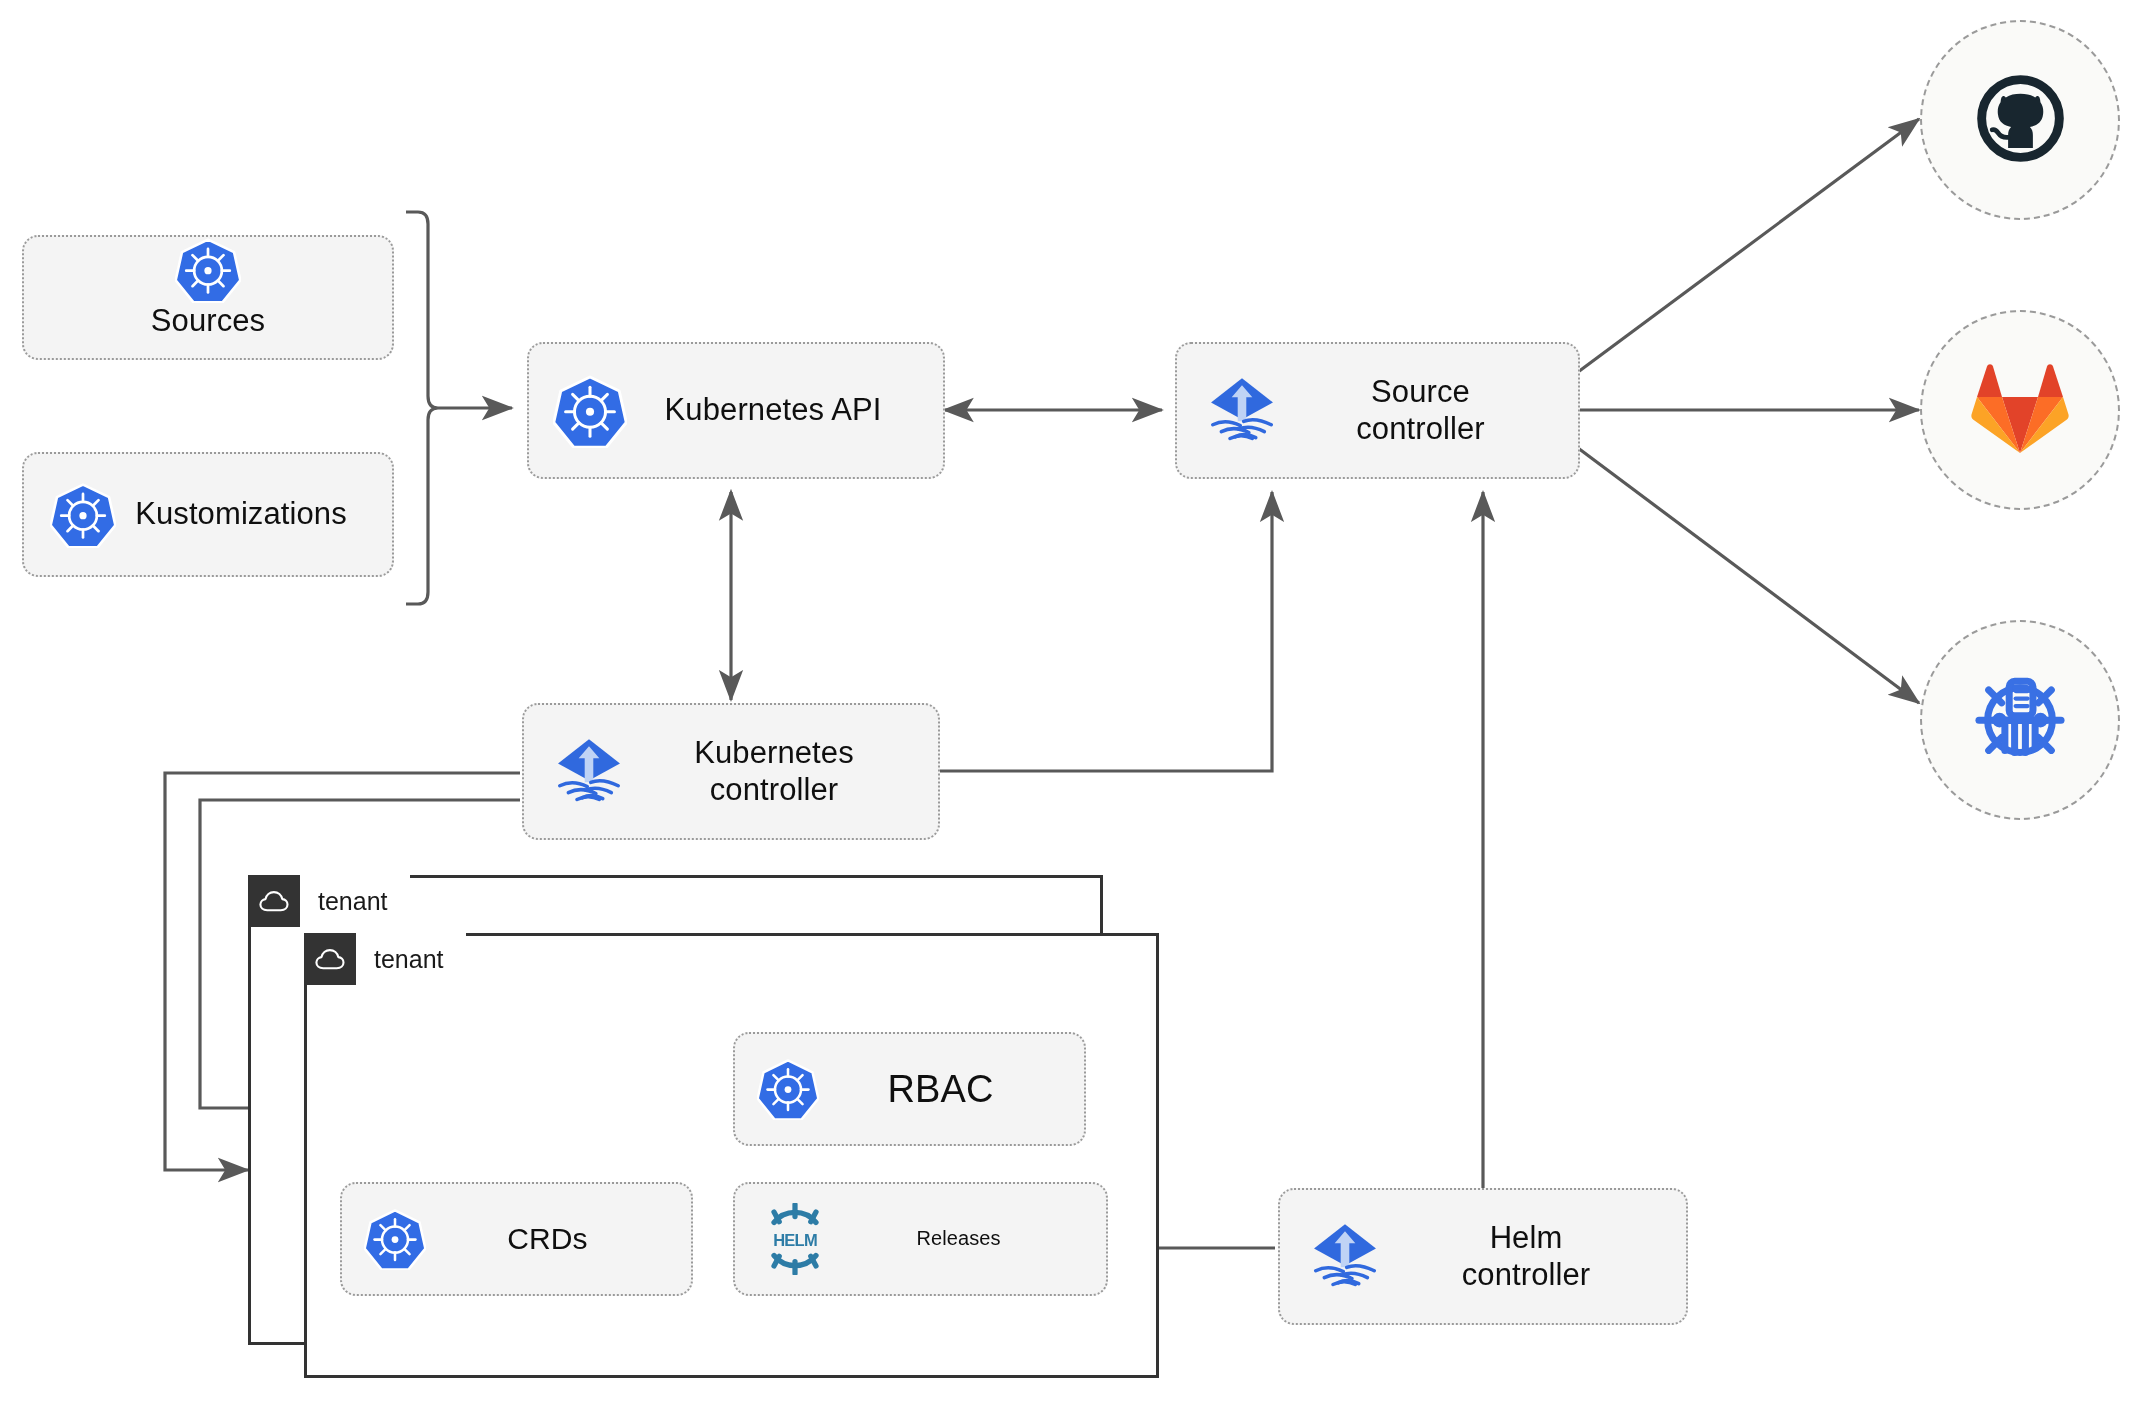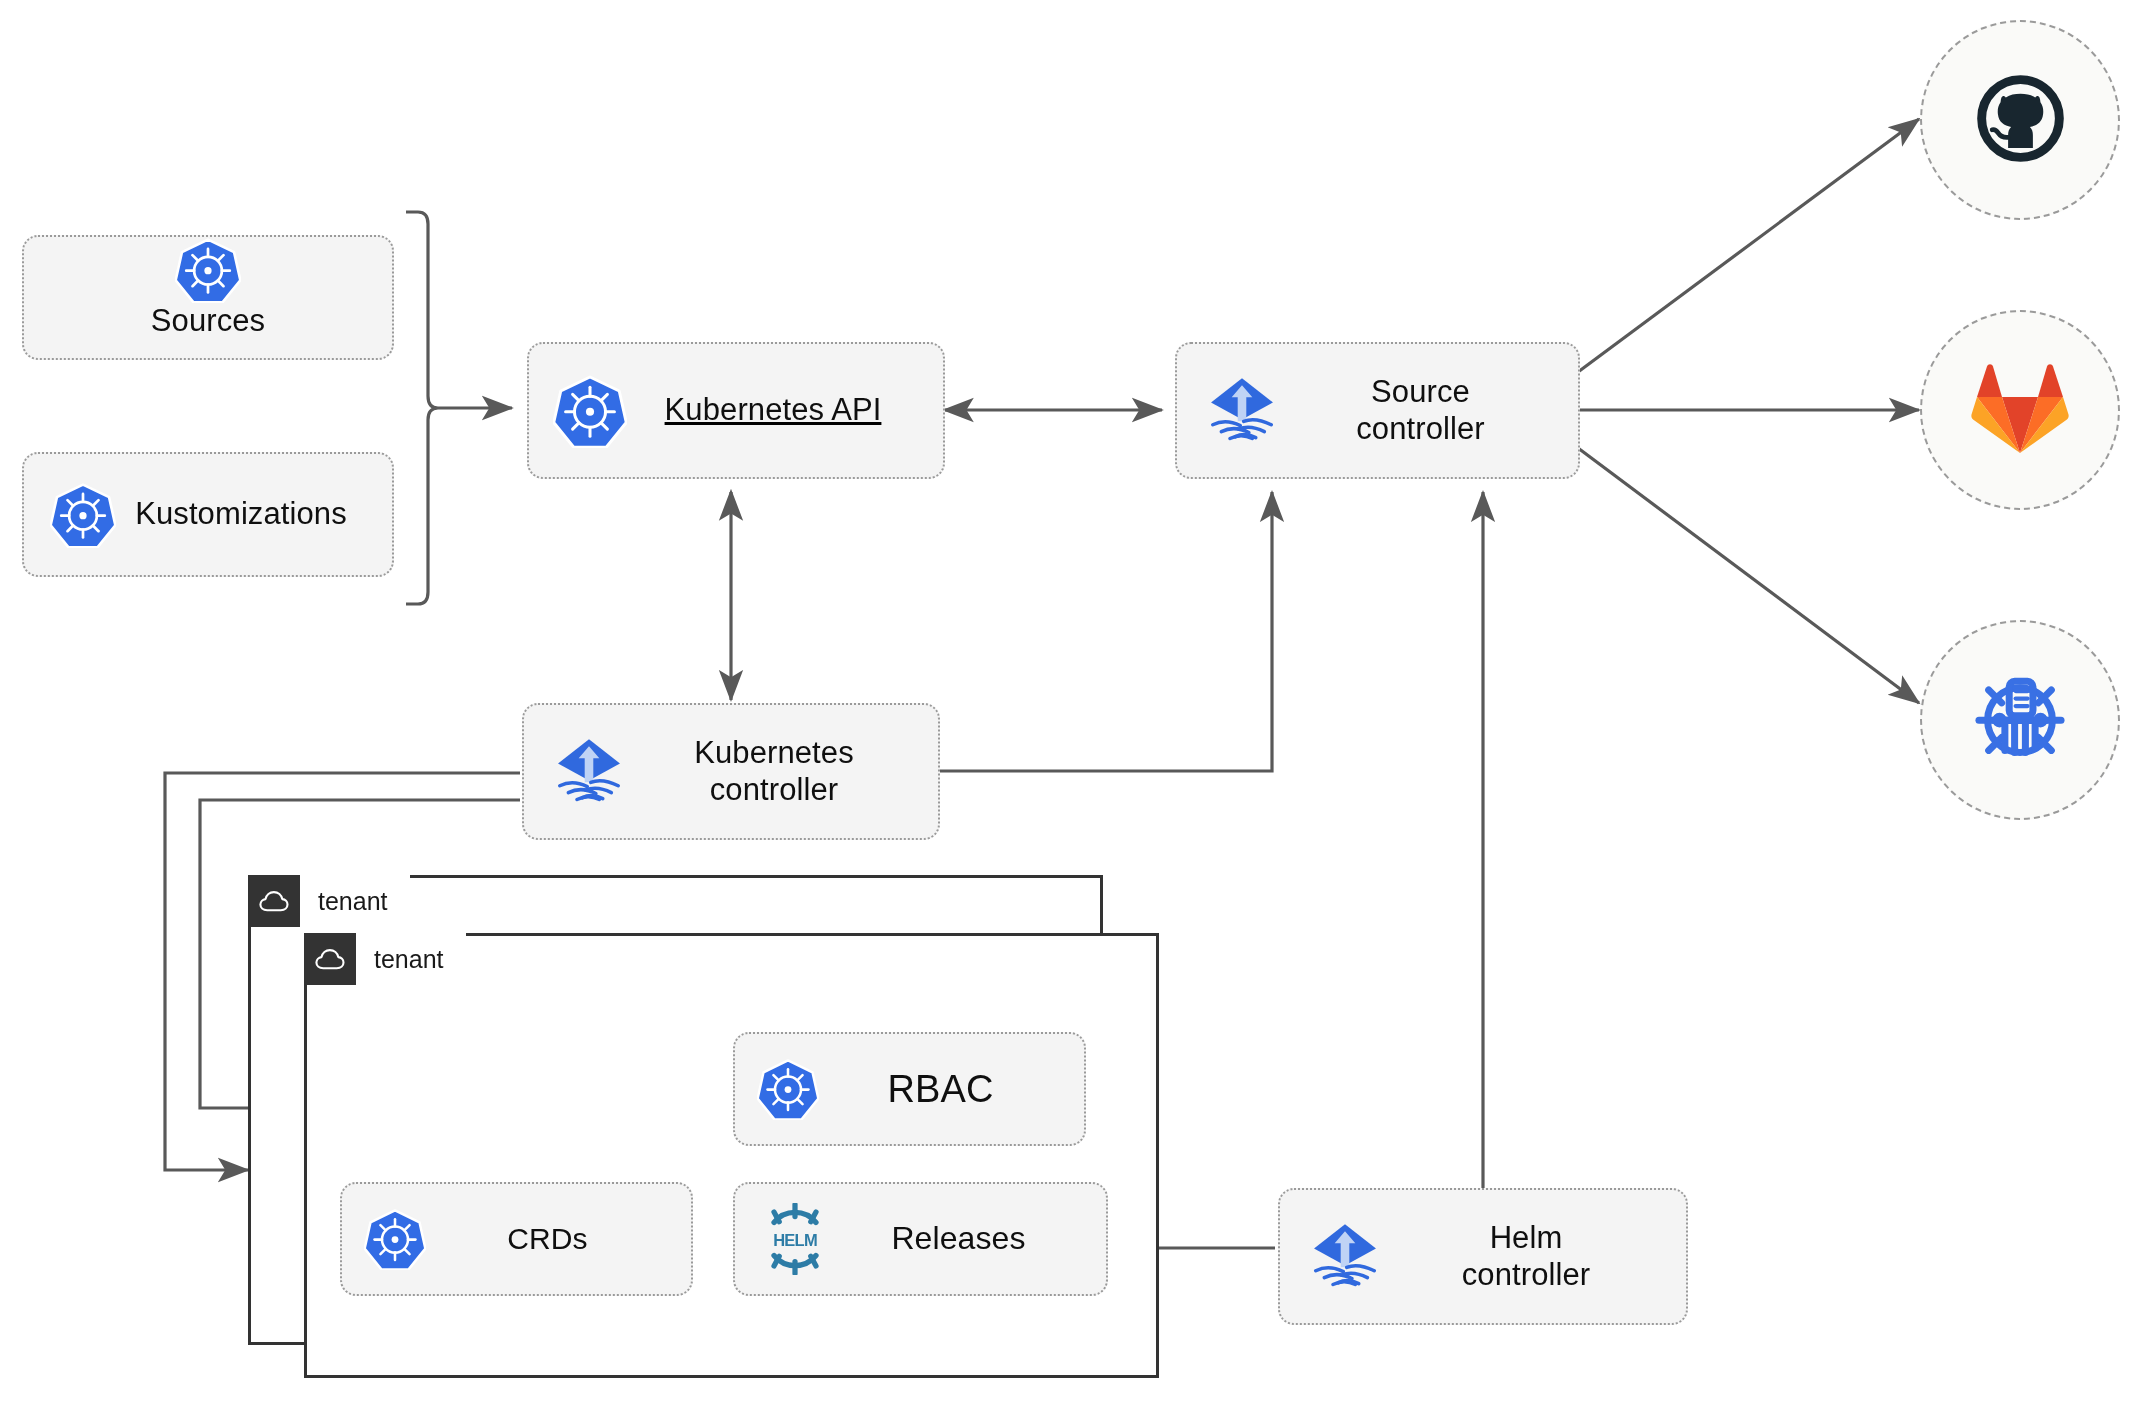--- a/index.html
+++ b/index.html
@@ -212,21 +212,21 @@
           <line x1="65" y1="66" x2="73.5" y2="74.5"></line>
           <line x1="73.5" y1="27.5" x2="65" y2="36"></line>
           <line x1="35" y1="66" x2="26.5" y2="74.5"></line>
         </g>
         <circle cx="50" cy="51" r="5.5" fill="#ffffff"></circle>
       </svg>
     </span>
     <span class="nlabel" style="flex:1;">Kustomizations</span>
   </div>
 
-  <div class="node" style="left:527px; top:342px; width:418px; height:137px; padding:0 24px;text-decoration:underline;">
+  <div class="node" style="left:527px; top:342px; width:418px; height:137px; padding:0 24px;">
     <span class="nicon">
       <svg width="74" height="74" viewBox="0 0 100 100" xmlns="http://www.w3.org/2000/svg">
         <path d="M50 4 L89.5 23 L99 65.5 L72 99 L28 99 L1 65.5 L10.5 23 Z" fill="#326CE5" stroke="#ffffff" stroke-width="4" stroke-linejoin="round"></path>
         <g stroke="#ffffff" stroke-width="4.1" fill="none" stroke-linecap="round">
           <circle cx="50" cy="51" r="21"></circle>
           <line x1="50" y1="18" x2="50" y2="30"></line>
           <line x1="50" y1="72" x2="50" y2="84"></line>
           <line x1="17" y1="51" x2="29" y2="51"></line>
           <line x1="71" y1="51" x2="83" y2="51"></line>
           <line x1="26.5" y1="27.5" x2="35" y2="36"></line>
@@ -349,21 +349,21 @@
           <line x1="50" y1="2" x2="50" y2="18"></line>
           <line x1="50" y1="78" x2="50" y2="94"></line>
           <line x1="22" y1="12" x2="29" y2="25"></line>
           <line x1="78" y1="12" x2="71" y2="25"></line>
           <line x1="22" y1="84" x2="29" y2="71"></line>
           <line x1="78" y1="84" x2="71" y2="71"></line>
         </g>
         <text class="helmwordmark" x="50" y="57" text-anchor="middle" font-size="30" font-weight="bold" fill="#2D7CA6" font-family="Liberation Sans, sans-serif" letter-spacing="-1">HELM</text>
       </svg>
     </span>
-    <span class="nlabel" style="flex:1; font-size:32px;">Releases</span>
+    <span class="nlabel" style="flex:1; font-size:20px;">Releases</span>
   </div>
 
   <div class="circle-node" style="left:1920px; top:20px; width:200px; height:200px;">
     <span>
       <svg width="105" height="105" viewBox="0 0 100 100" xmlns="http://www.w3.org/2000/svg">
         <circle cx="50" cy="50" r="37" fill="none" stroke="#18262F" stroke-width="8.5"></circle>
         <path d="M36 30 C33 27 31.5 29 31 34.5 C28.5 38 28 42 28.5 46
                  C29.3 53.5 34.5 57 41 58 C39 60 38.2 62.5 38.2 66
                  L38.2 78 L61.8 78 L61.8 66 C61.8 62.5 61 60 59 58
                  C65.5 57 70.7 53.5 71.5 46 C72 42 71.5 38 69 34.5

